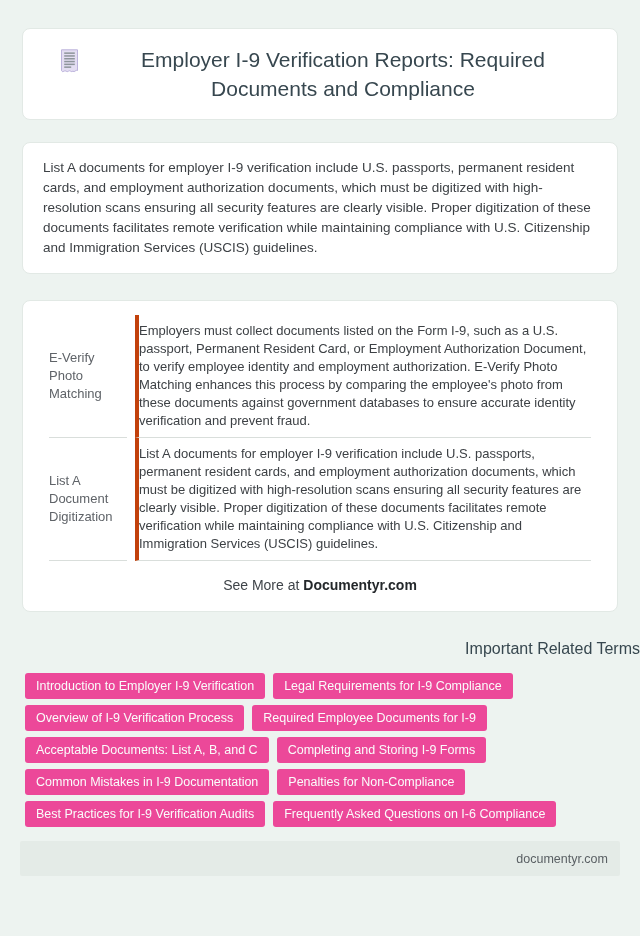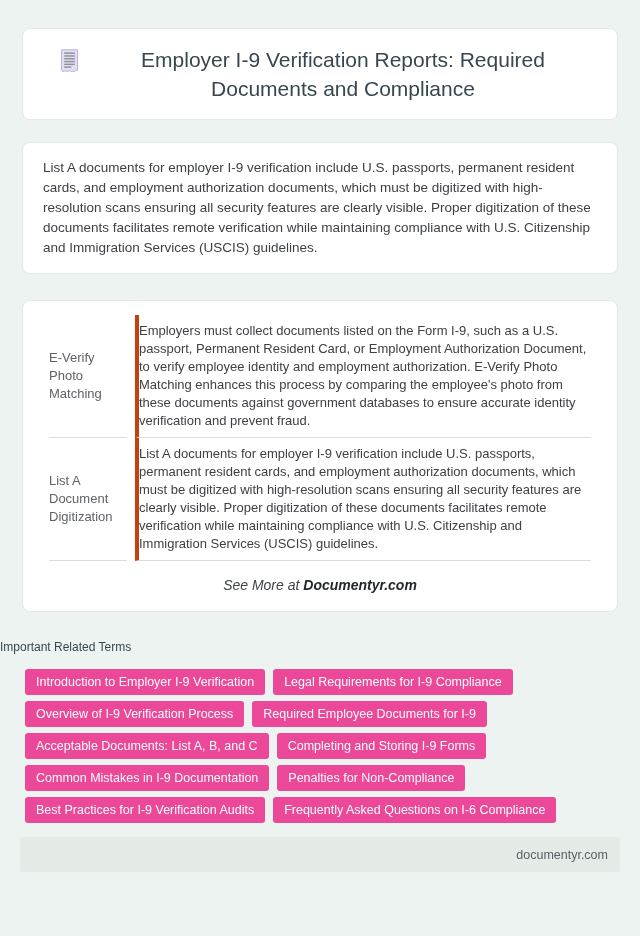--- a/index.html
+++ b/index.html
@@ -48,29 +48,29 @@
   }
   table.defs td{
     vertical-align:middle;
     padding:7px 0;
     border-bottom:1px solid #d9dedb;
   }
   td.term{width:78px;color:#5f6368;}
   td.def{color:#3d4145;border-left:4px solid #c2410c;padding-left:10px;}
   .see-more{
     margin:16px 0 0;text-align:center;
-    font-style:italic;font-size:14px;color:#3f4449;
+    font-size:14px;color:#3f4449;
   }
   .see-more b{color:#24282b;cursor:pointer;}
 
   
   .related-heading{
     margin:28px 0 0;
-    font-size:12px;font-weight:500;color:#37474f;
-    text-align:left;
+    font-size:16px;font-weight:500;color:#37474f;
+    text-align:right;
   }
   .tags{
     margin:15px 25px 0;
     display:flex;flex-wrap:wrap;gap:6px 8px;
   }
   .tag{
     display:inline-block;
     background:#ec4899;color:#fafcfb;
     font-size:12.5px;line-height:14px;
     padding:6px 11px;border-radius:3px;

